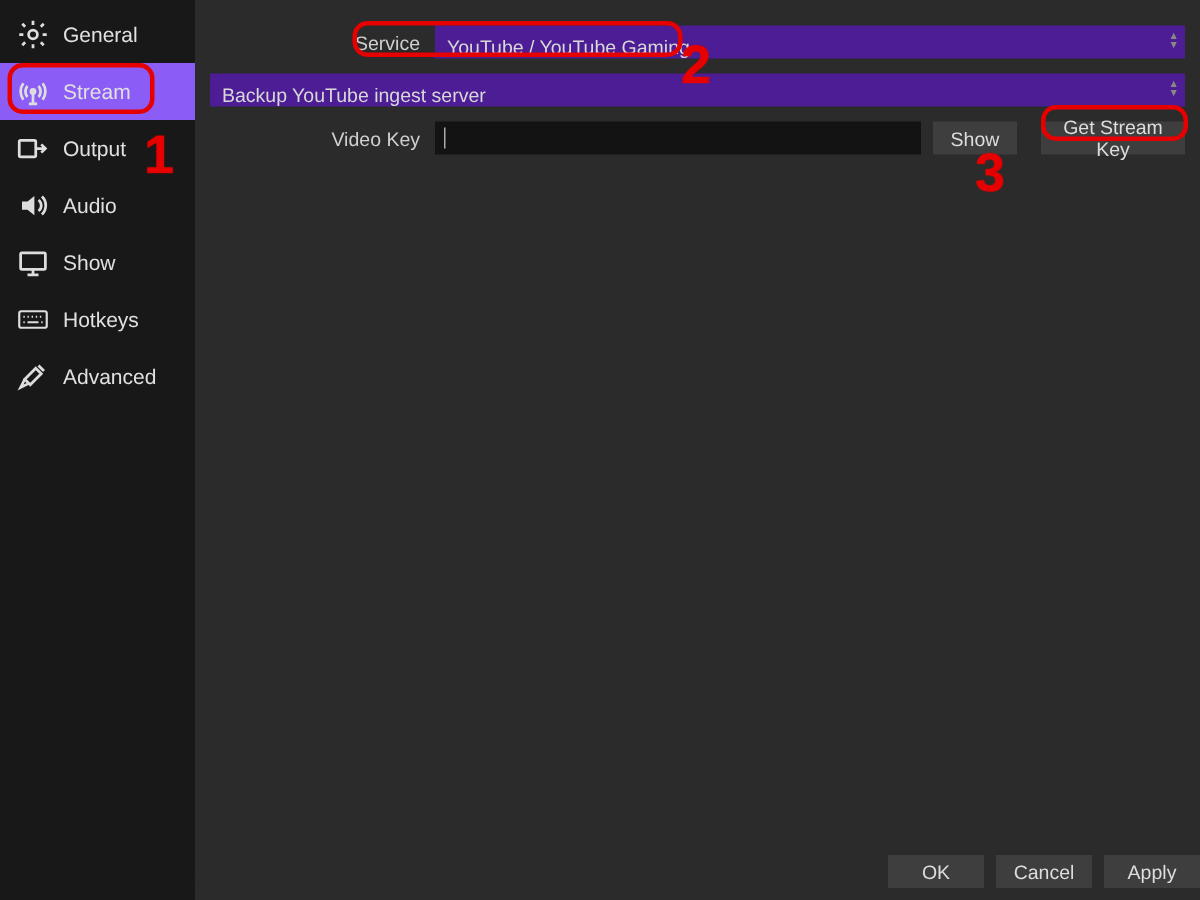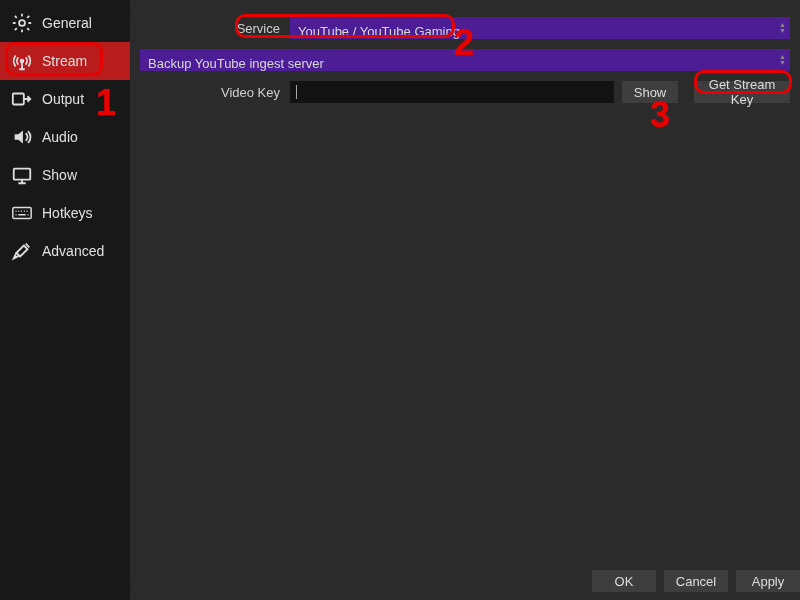--- a/index.html
+++ b/index.html
@@ -20,21 +20,21 @@
       padding-top: 4px;
     }
     .sidebar-item {
       display: flex; align-items: center;
       height: 38px;
       padding-left: 10px;
       cursor: pointer;
       color: #e0e0e0;
     }
     .sidebar-item.active {
-      background: #b91c1c;
+      background: #8b5cf6;
     }
     .sidebar-item .icon {
       width: 24px; height: 24px;
       margin-right: 8px;
       display: inline-flex; align-items: center; justify-content: center;
     }
     .sidebar-item .label { font-size: 14px; }
     .main {
       flex: 1;
       background: #2b2b2b;

